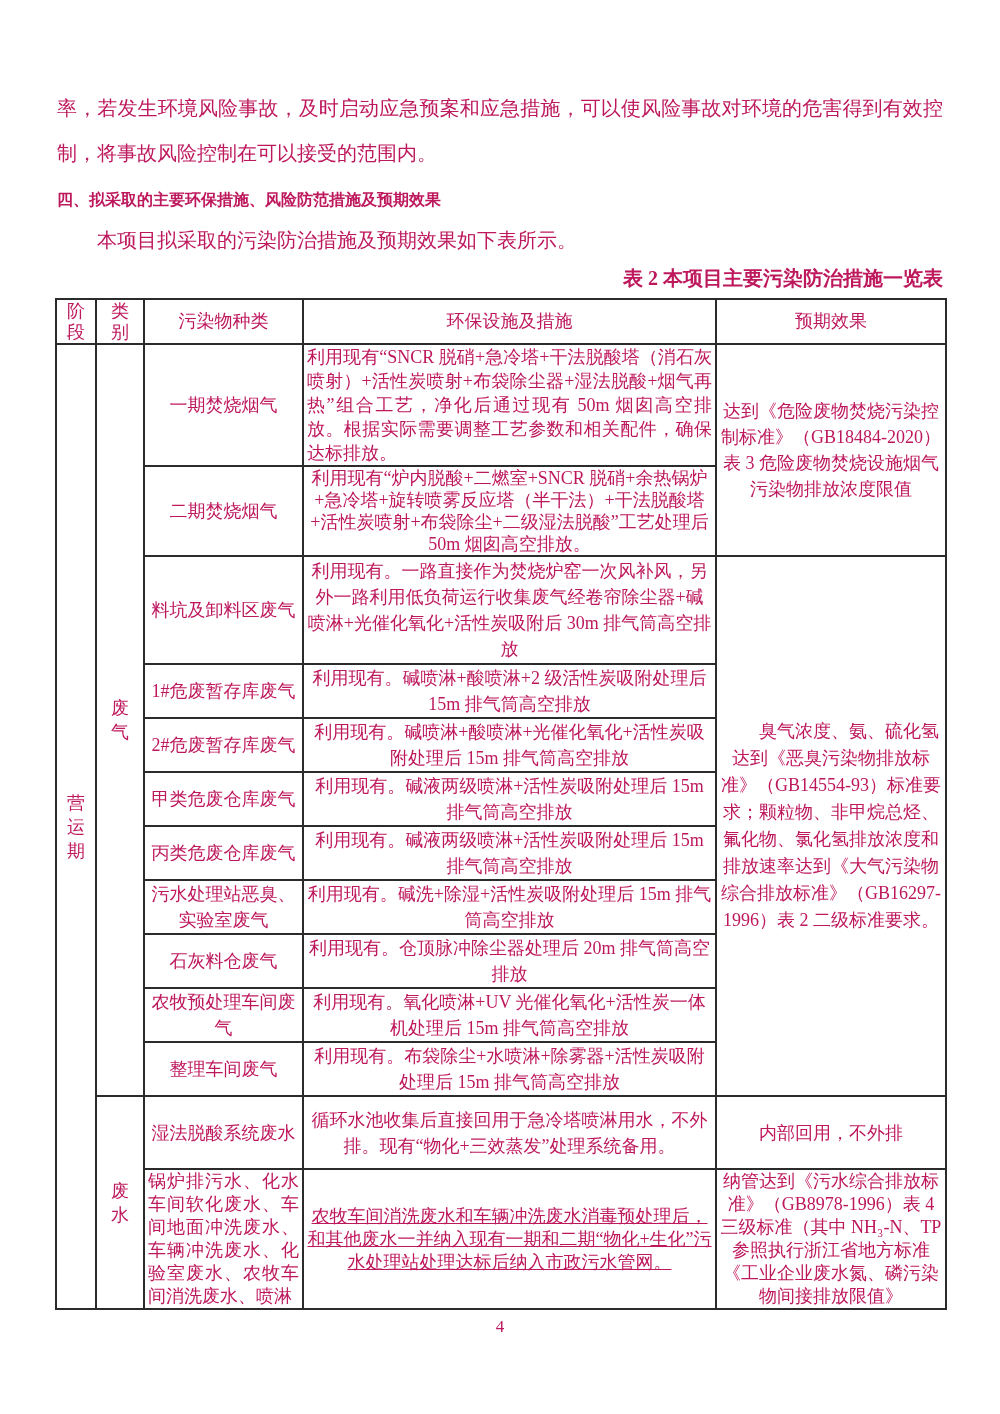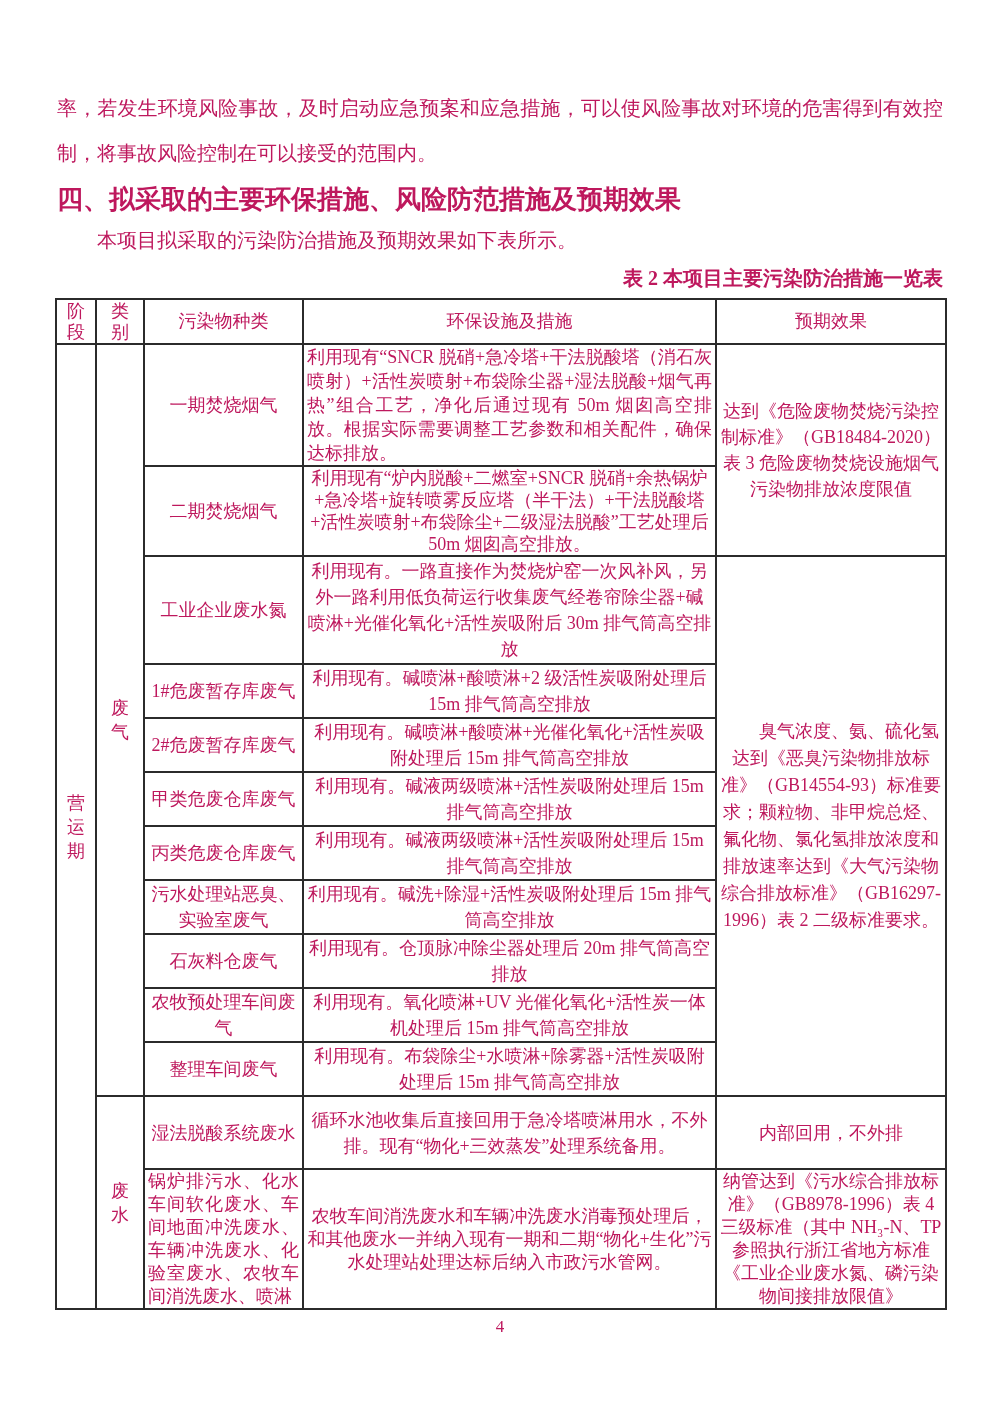--- a/index.html
+++ b/index.html
@@ -17,21 +17,21 @@
   .body-text{
     margin:0;
     width:886px;
     font-size:20px;
     line-height:45px;
     text-align:justify;
     text-justify:inter-ideograph;
   }
   .section-heading{
     margin:4px 0 0 0;
-    font-size:26px;
+    font-size:16px;
     line-height:40px;
     font-weight:bold;
   }
   .lead-text{
     margin:0;
     width:886px;
     font-size:20px;
     line-height:40px;
     text-indent:2em;
   }
@@ -68,21 +68,21 @@
   .vlabel{white-space:pre-line;line-height:24px;}
   tr.r1{height:120px;}
   tr.r2{height:88px;}
   tr.r3{height:108px;}
   tr.rs{height:54px;}
   tr.r12{height:73px;}
   tr.r13{height:138px;}
   td.mea{line-height:26px;}
   tr.r1 td.mea{line-height:24px;text-align:justify;text-justify:inter-ideograph;margin-left:12px;}
   tr.r2 td.mea{line-height:22px;}
-  tr.r13 td.mea{line-height:23px;}
+  tr.r13 td.mea{line-height:23px;text-decoration:underline;}
   td.pol{line-height:26px;}
   tr.r13 td.pol{line-height:23px;text-align:justify;text-justify:inter-ideograph;}
   td.eff{line-height:26px;}
   td.eff-odor{
     text-align:justify;
     text-justify:inter-ideograph;
     text-indent:2em;
     line-height:27px;
   }
   td.eff-sewer{line-height:23px;padding:0 2px;}
@@ -135,21 +135,21 @@
         <td class="mea">利用现有“SNCR 脱硝+急冷塔+干法脱酸塔（消石灰喷射）+活性炭喷射+布袋除尘器+湿法脱酸+烟气再热”组合工艺，净化后通过现有 50m 烟囱高空排放。根据实际需要调整工艺参数和相关配件，确保达标排放。</td>
         <td class="eff" rowspan="2">达到《危险废物焚烧污染控制标准》（GB18484-2020）表 3 危险废物焚烧设施烟气污染物排放浓度限值</td>
       </tr>
 
       <tr class="r2">
         <td class="pol">二期焚烧烟气</td>
         <td class="mea">利用现有“炉内脱酸+二燃室+SNCR 脱硝+余热锅炉+急冷塔+旋转喷雾反应塔（半干法）+干法脱酸塔+活性炭喷射+布袋除尘+二级湿法脱酸”工艺处理后 50m 烟囱高空排放。</td>
       </tr>
 
       <tr class="r3">
-        <td class="pol">工业企业废水氮</td>
+        <td class="pol">料坑及卸料区废气</td>
         <td class="mea">利用现有。一路直接作为焚烧炉窑一次风补风，另外一路利用低负荷运行收集废气经卷帘除尘器+碱喷淋+光催化氧化+活性炭吸附后 30m 排气筒高空排放</td>
         <td class="eff eff-odor" rowspan="9">臭气浓度、氨、硫化氢达到《恶臭污染物排放标准》（GB14554-93）标准要求；颗粒物、非甲烷总烃、氟化物、氯化氢排放浓度和排放速率达到《大气污染物综合排放标准》（GB16297-1996）表 2 二级标准要求。</td>
       </tr>
 
       <tr class="rs">
         <td class="pol">1#危废暂存库废气</td>
         <td class="mea">利用现有。碱喷淋+酸喷淋+2 级活性炭吸附处理后 15m 排气筒高空排放</td>
       </tr>
 
       <tr class="rs">

